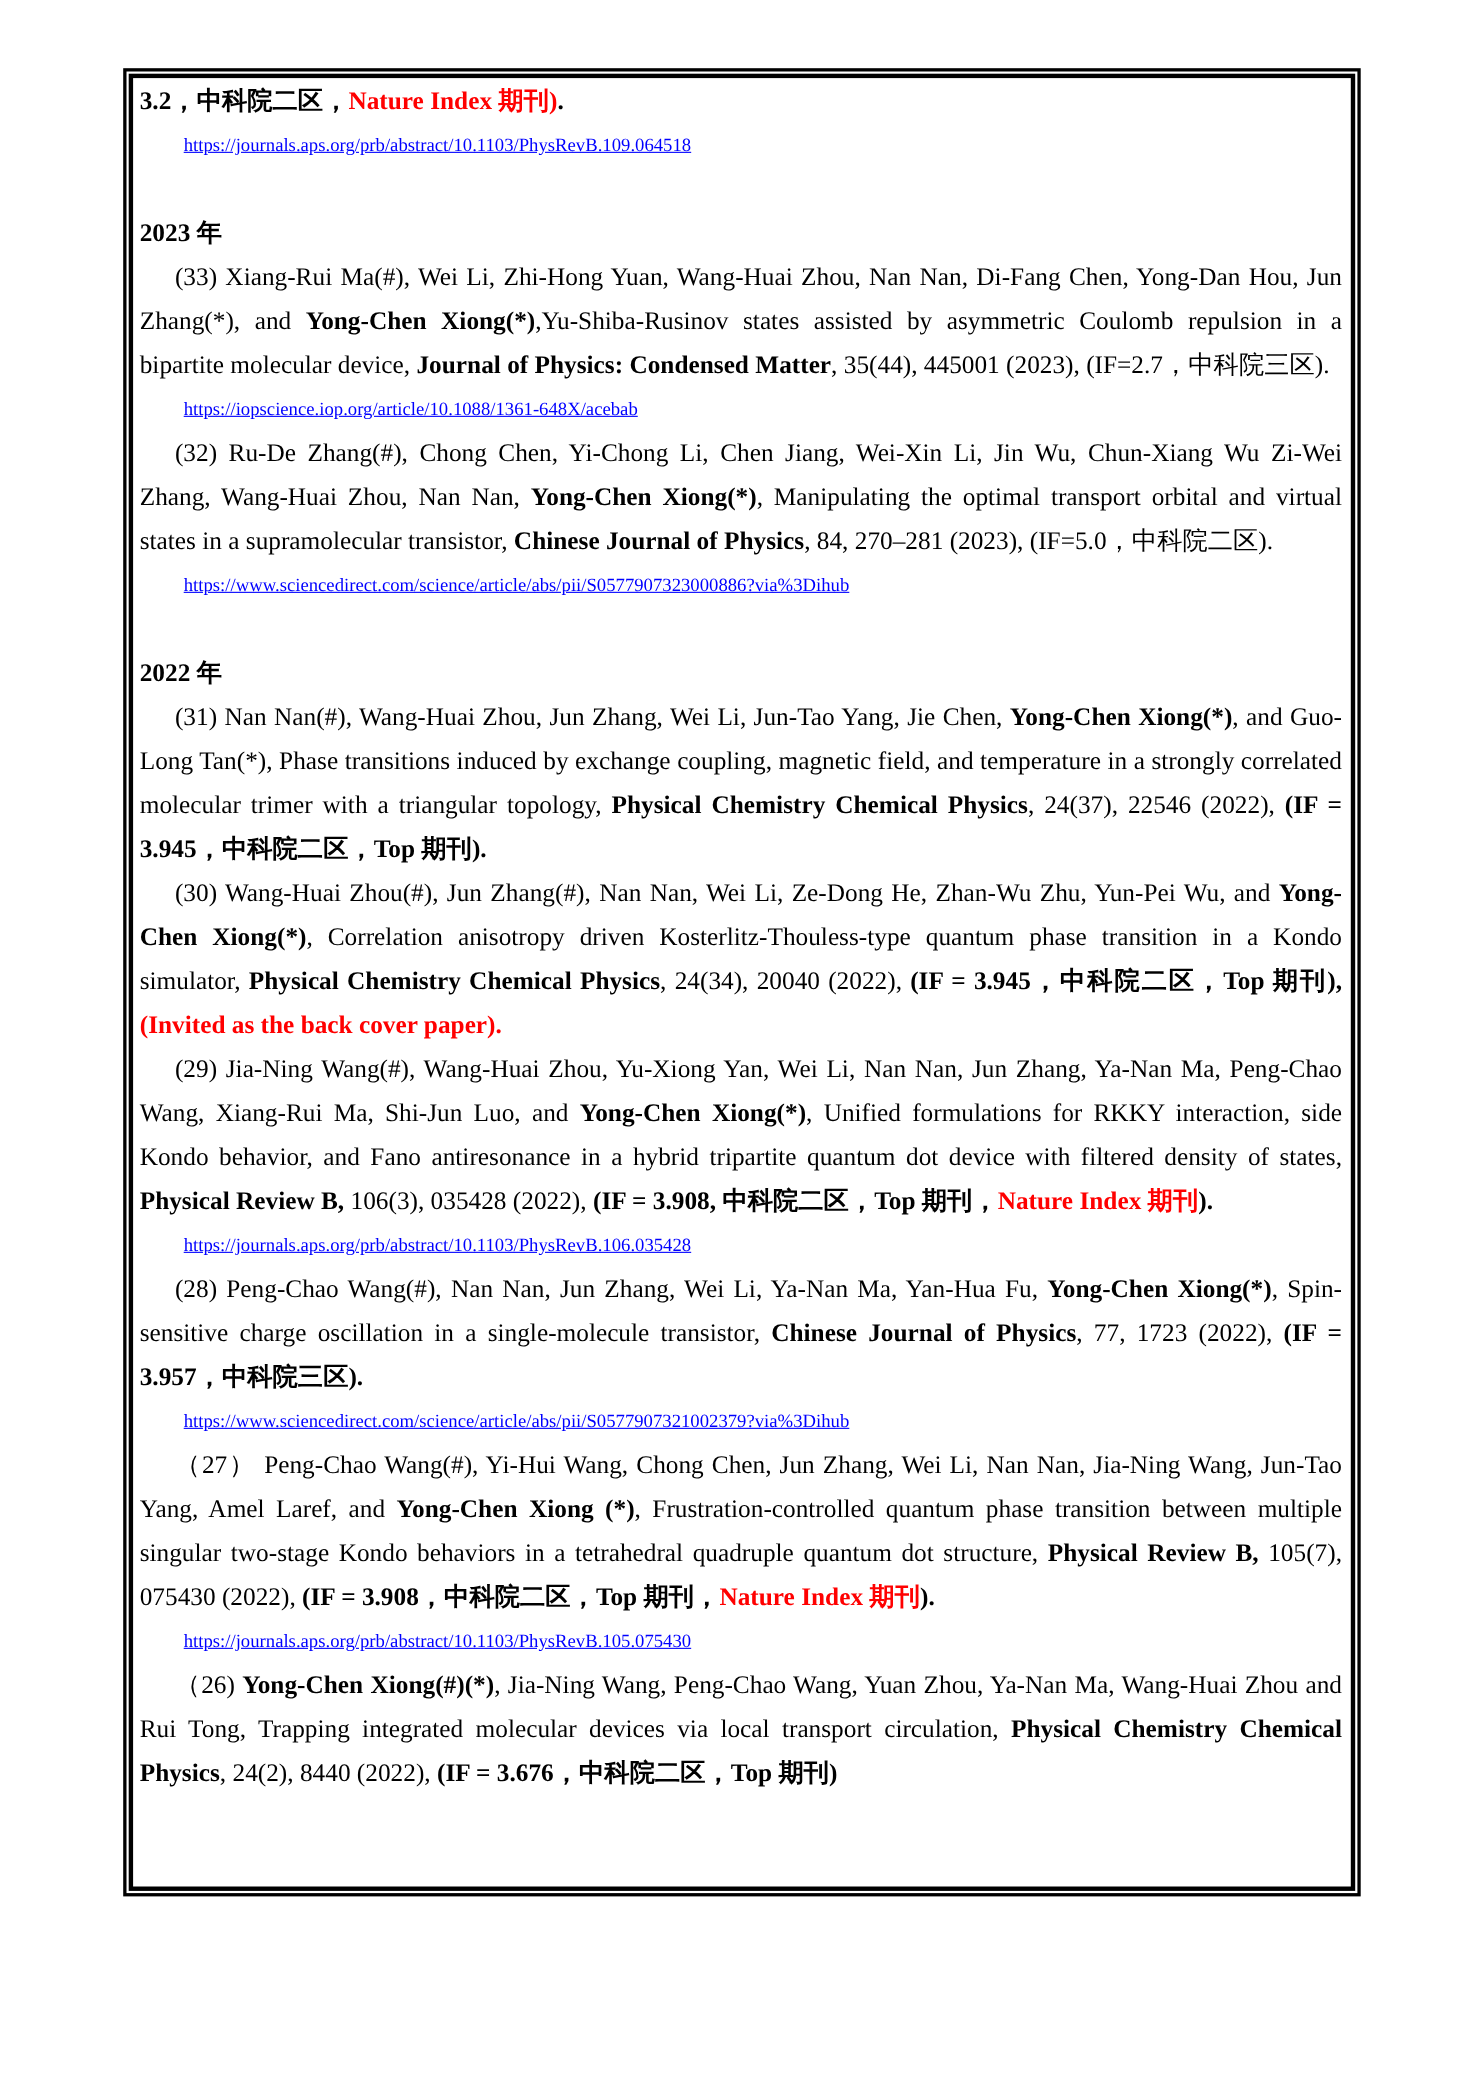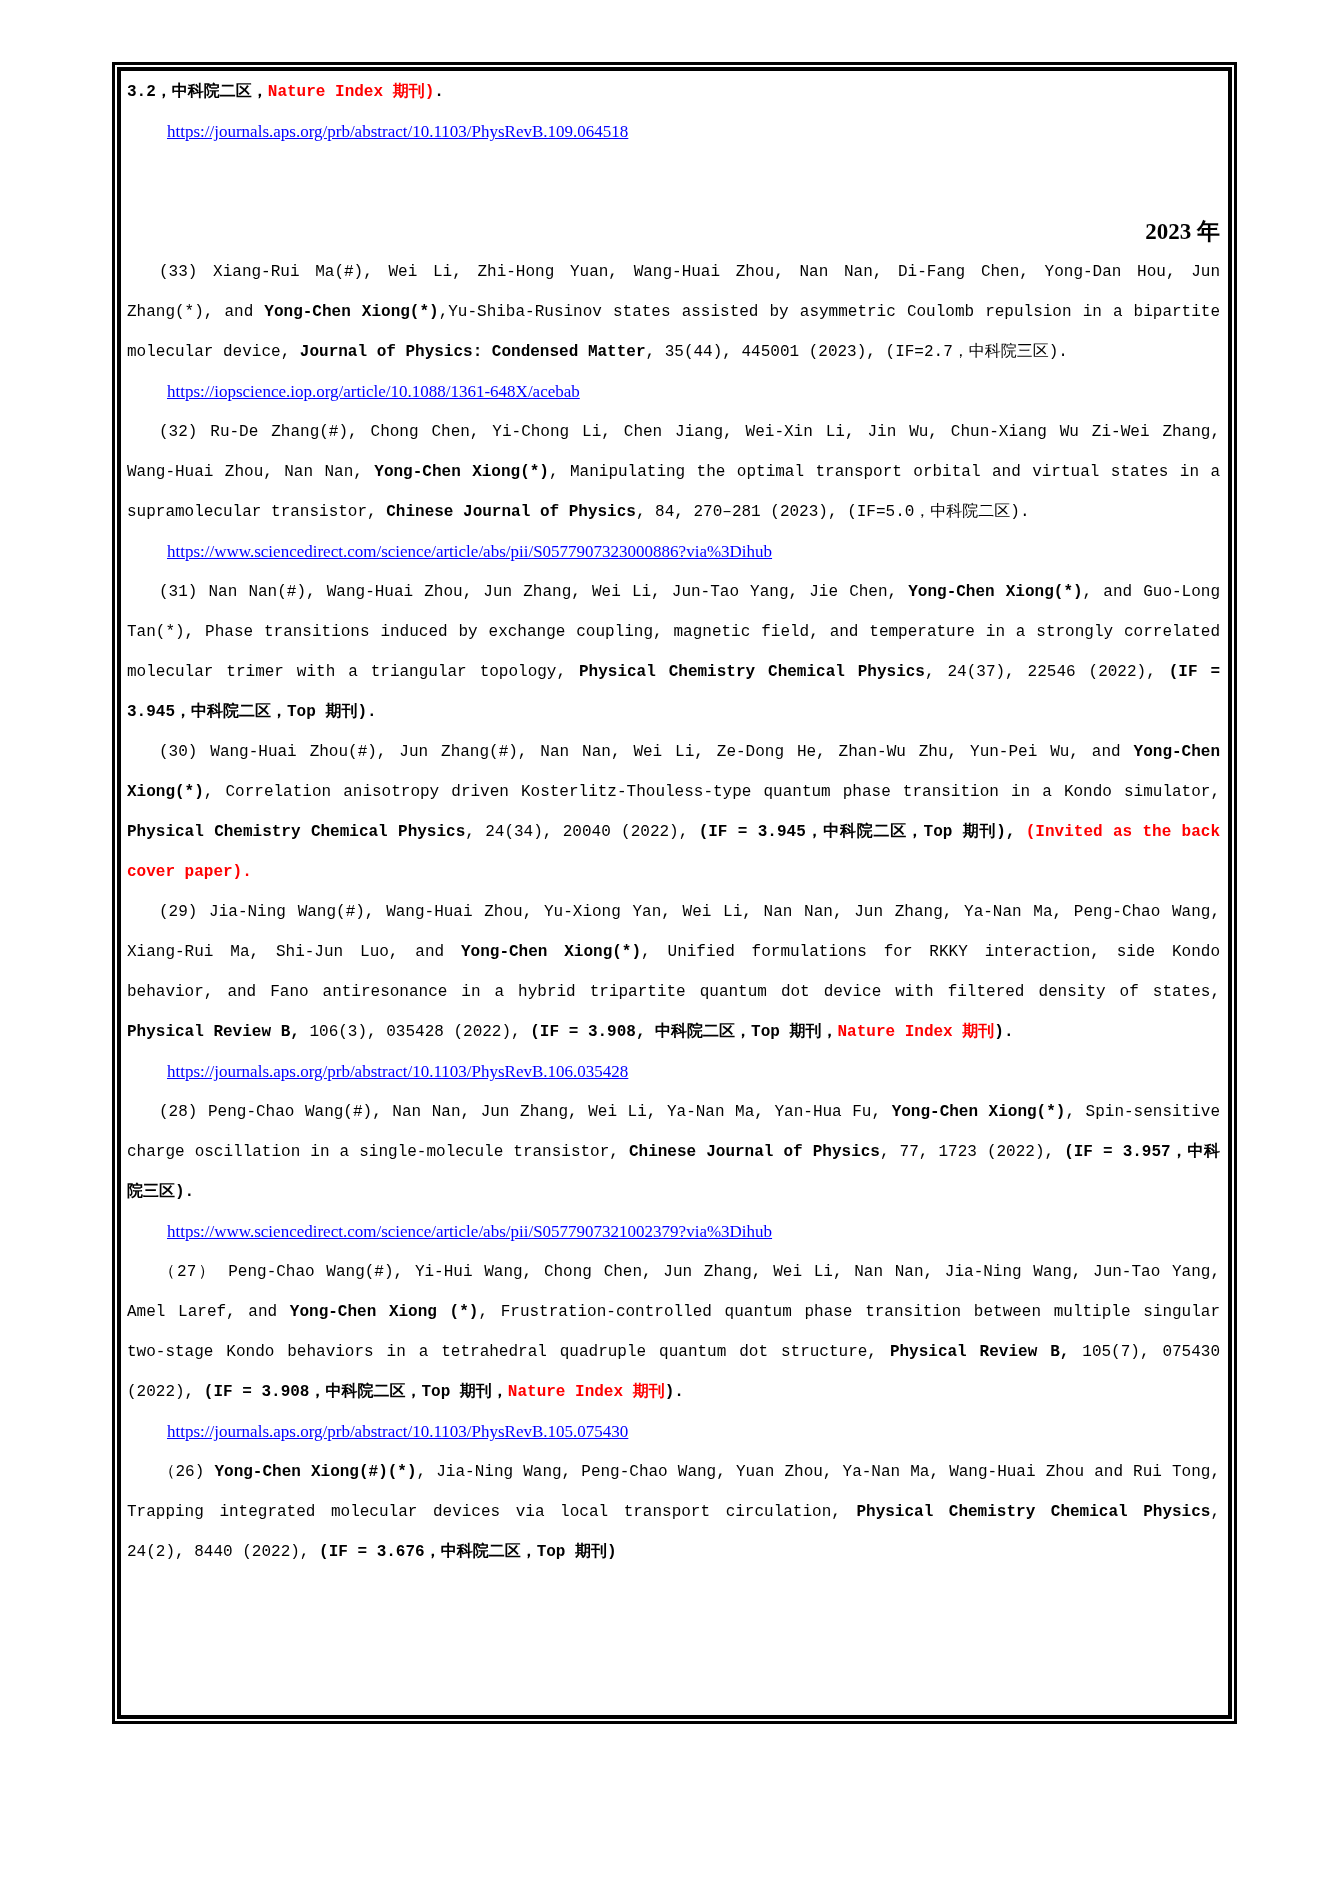--- a/index.html
+++ b/index.html
@@ -32,37 +32,35 @@
   }
   .doc-inner{
     width:100%;
     height:100%;
     box-sizing:border-box;
     border:4px solid var(--border);
     padding:1px 8px 0 6px;
     overflow:hidden;
   }
   .para{
-    font-size:16px;
+    font-size:23px;
     line-height:40px;
     text-align:justify;
     text-indent:32px;
     color:var(--text);
-    font-family:Liberation Mono, monospace;
   }
   .para.no-indent{ text-indent:0; }
   .b{ font-weight:bold; }
   .red{ color:var(--red); }
   .heading{
-    margin-top:60px;
+    margin-top:40px;
     font-size:23px;
     line-height:40px;
     font-weight:bold;
     color:var(--text);
-    text-align:right;
   }
   .link-line{
     font-size:17px;
     line-height:40px;
     text-indent:40px;
   }
   .doc-link{
     color:var(--link);
     text-decoration:underline;
     cursor:pointer;
@@ -74,20 +72,21 @@
 <div class="page">
   <div class="doc-box">
     <div class="doc-inner">
         <p class="para no-indent"><span class="b">3.2，中科院二区，</span><span class="b red">Nature Index 期刊)</span><span class="b">.</span></p>
         <p class="link-line"><a class="doc-link" href="#">https://journals.aps.org/prb/abstract/10.1103/PhysRevB.109.064518</a></p>
         <p class="heading">2023 年</p>
         <p class="para"><span>(33) Xiang-Rui Ma(#), Wei Li, Zhi-Hong Yuan, Wang-Huai Zhou, Nan Nan, Di-Fang Chen, Yong-Dan Hou, Jun Zhang(*), and </span><span class="b">Yong-Chen Xiong(*)</span><span>,Yu-Shiba-Rusinov states assisted by asymmetric Coulomb repulsion in a bipartite molecular device, </span><span class="b">Journal of Physics: Condensed Matter</span><span>, 35(44), 445001 (2023), (IF=2.7，中科院三区).</span></p>
         <p class="link-line"><a class="doc-link" href="#">https://iopscience.iop.org/article/10.1088/1361-648X/acebab</a></p>
         <p class="para"><span>(32) Ru-De Zhang(#), Chong Chen, Yi-Chong Li, Chen Jiang, Wei-Xin Li, Jin Wu, Chun-Xiang Wu Zi-Wei Zhang, Wang-Huai Zhou, Nan Nan, </span><span class="b">Yong-Chen Xiong(*)</span><span>, Manipulating the optimal transport orbital and virtual states in a supramolecular transistor, </span><span class="b">Chinese Journal of Physics</span><span>, 84, 270–281 (2023), (IF=5.0，中科院二区).</span></p>
         <p class="link-line"><a class="doc-link" href="#">https://www.sciencedirect.com/science/article/abs/pii/S0577907323000886?via%3Dihub</a></p>
+        <p class="heading">2022 年</p>
         <p class="para"><span>(31) Nan Nan(#), Wang-Huai Zhou, Jun Zhang, Wei Li, Jun-Tao Yang, Jie Chen, </span><span class="b">Yong-Chen Xiong(*)</span><span>, and Guo-Long Tan(*), Phase transitions induced by exchange coupling, magnetic field, and temperature in a strongly correlated molecular trimer with a triangular topology, </span><span class="b">Physical Chemistry Chemical Physics</span><span>, 24(37), 22546 (2022), </span><span class="b">(IF = 3.945，中科院二区，Top 期刊).</span></p>
         <p class="para"><span>(30) Wang-Huai Zhou(#), Jun Zhang(#), Nan Nan, Wei Li, Ze-Dong He, Zhan-Wu Zhu, Yun-Pei Wu, and </span><span class="b">Yong-Chen Xiong(*)</span><span>, Correlation anisotropy driven Kosterlitz-Thouless-type quantum phase transition in a Kondo simulator, </span><span class="b">Physical Chemistry Chemical Physics</span><span>, 24(34), 20040 (2022), </span><span class="b">(IF = 3.945，中科院二区，Top 期刊),</span><span> </span><span class="b red">(Invited as the back cover paper).</span></p>
         <p class="para"><span>(29) Jia-Ning Wang(#), Wang-Huai Zhou, Yu-Xiong Yan, Wei Li, Nan Nan, Jun Zhang, Ya-Nan Ma, Peng-Chao Wang, Xiang-Rui Ma, Shi-Jun Luo, and </span><span class="b">Yong-Chen Xiong(*)</span><span>, Unified formulations for RKKY interaction, side Kondo behavior, and Fano antiresonance in a hybrid tripartite quantum dot device with filtered density of states, </span><span class="b">Physical Review B,</span><span> 106(3), 035428 (2022), </span><span class="b">(IF = 3.908, 中科院二区，Top 期刊，</span><span class="b red">Nature Index 期刊</span><span class="b">).</span></p>
         <p class="link-line"><a class="doc-link" href="#">https://journals.aps.org/prb/abstract/10.1103/PhysRevB.106.035428</a></p>
         <p class="para"><span>(28) Peng-Chao Wang(#), Nan Nan, Jun Zhang, Wei Li, Ya-Nan Ma, Yan-Hua Fu, </span><span class="b">Yong-Chen Xiong(*)</span><span>, Spin-sensitive charge oscillation in a single-molecule transistor, </span><span class="b">Chinese Journal of Physics</span><span>, 77, 1723 (2022), </span><span class="b">(IF = 3.957，中科院三区).</span></p>
         <p class="link-line"><a class="doc-link" href="#">https://www.sciencedirect.com/science/article/abs/pii/S0577907321002379?via%3Dihub</a></p>
         <p class="para"><span>（27） Peng-Chao Wang(#), Yi-Hui Wang, Chong Chen, Jun Zhang, Wei Li, Nan Nan, Jia-Ning Wang, Jun-Tao Yang, Amel Laref, and </span><span class="b">Yong-Chen Xiong (*)</span><span>, Frustration-controlled quantum phase transition between multiple singular two-stage Kondo behaviors in a tetrahedral quadruple quantum dot structure, </span><span class="b">Physical Review B,</span><span> 105(7), 075430 (2022), </span><span class="b">(IF = 3.908，中科院二区，Top 期刊，</span><span class="b red">Nature Index 期刊</span><span class="b">).</span></p>
         <p class="link-line"><a class="doc-link" href="#">https://journals.aps.org/prb/abstract/10.1103/PhysRevB.105.075430</a></p>
         <p class="para"><span>（26) </span><span class="b">Yong-Chen Xiong(#)(*)</span><span>, Jia-Ning Wang, Peng-Chao Wang, Yuan Zhou, Ya-Nan Ma, Wang-Huai Zhou and Rui Tong, Trapping integrated molecular devices via local transport circulation, </span><span class="b">Physical Chemistry Chemical Physics</span><span>, 24(2), 8440 (2022), </span><span class="b">(IF = 3.676，中科院二区，Top 期刊)</span></p>
       </div>

